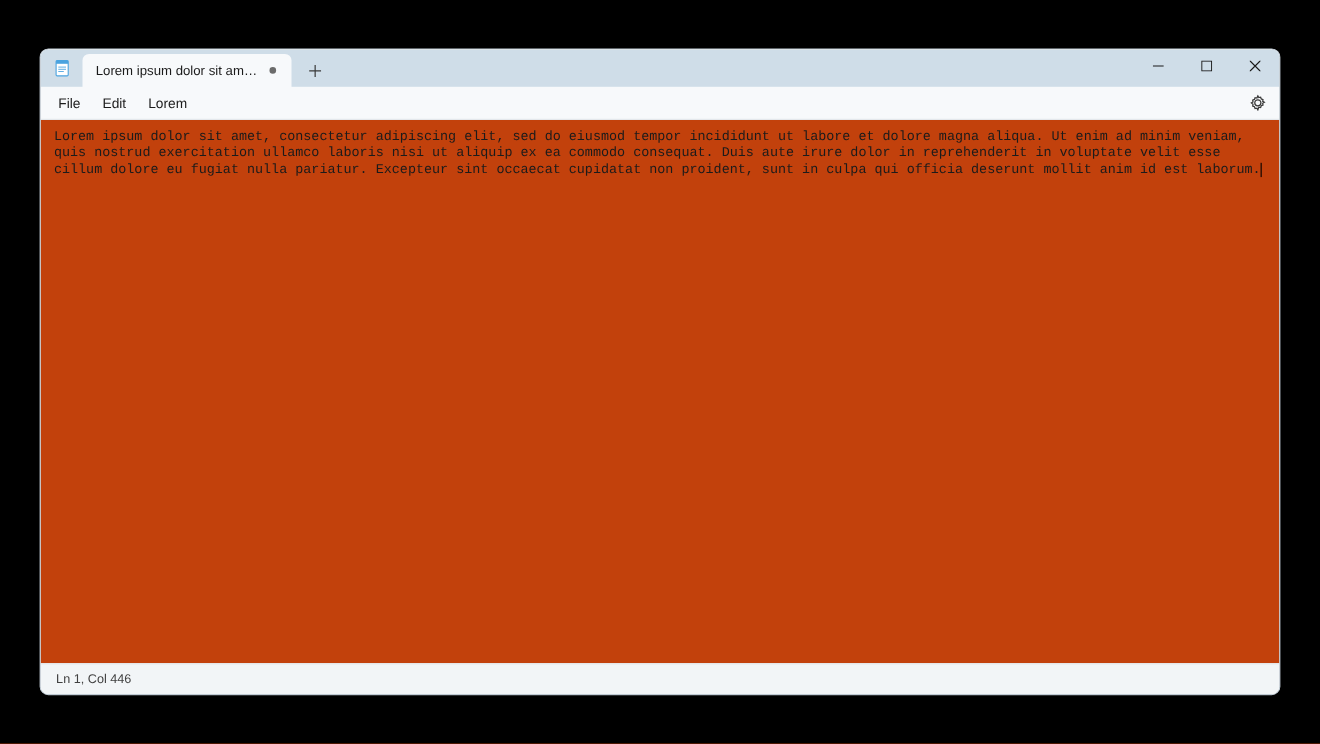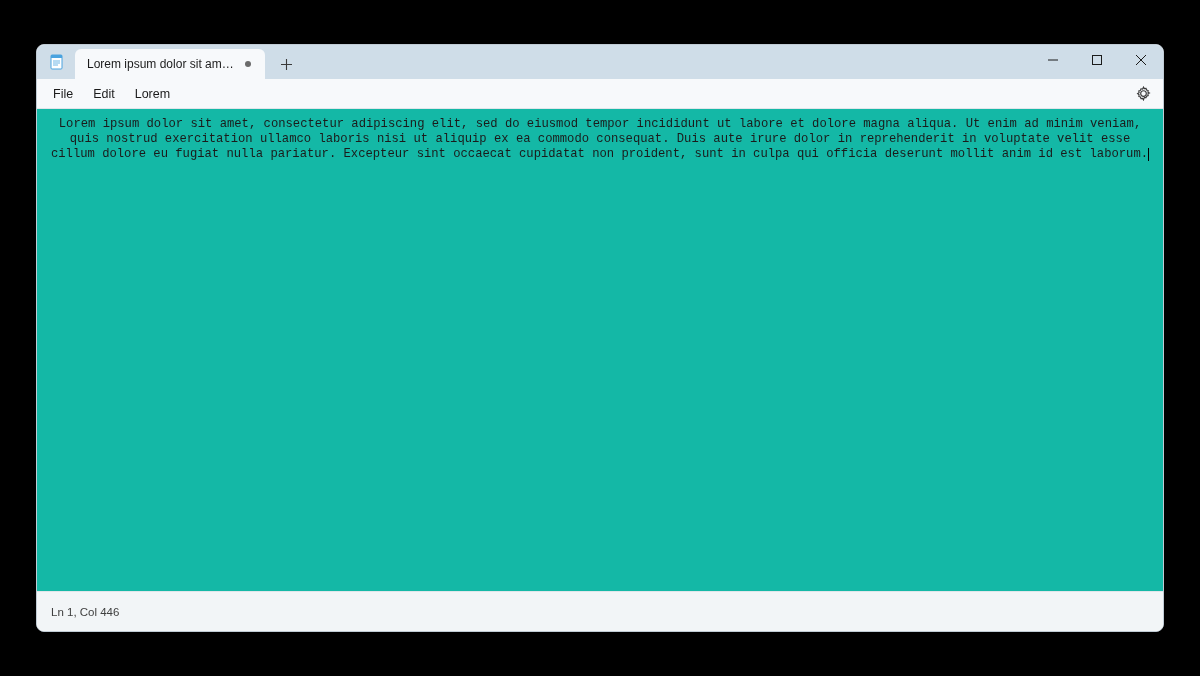--- a/index.html
+++ b/index.html
@@ -105,44 +105,43 @@
       right: 8px; top: 50%;
       transform: translateY(-50%);
       width: 24px; height: 24px;
       display: flex; align-items: center; justify-content: center;
       color: #3a3a3a;
     }
     .settings-btn svg { width: 15px; height: 15px; }
     
     .editor {
       flex: 1;
-      background: #14b8a6;
+      background: #c2410c;
       padding: 8px 12px;
       overflow: hidden;
-      text-align: center;
     }
     .editor-text {
       font-family: Consolas, "Courier New", monospace;
       font-size: 12.2px;
       line-height: 15px;
       color: #1b1b1b;
       white-space: pre-wrap;
       word-wrap: break-word;
       position: relative;
     }
     .caret {
       display: inline-block;
       width: 1px; height: 13px;
       background: #000;
       vertical-align: text-bottom;
       margin-left: 0px;
     }
     
     .statusbar {
-      height: 40px;
+      height: 28px;
       background: #f2f5f7;
       border-top: 1px solid #e1e6ea;
       display: flex;
       align-items: center;
       font-size: 11.5px;
       color: #404040;
     }
     .status-left {
       padding-left: 14px;
       flex: 1;

